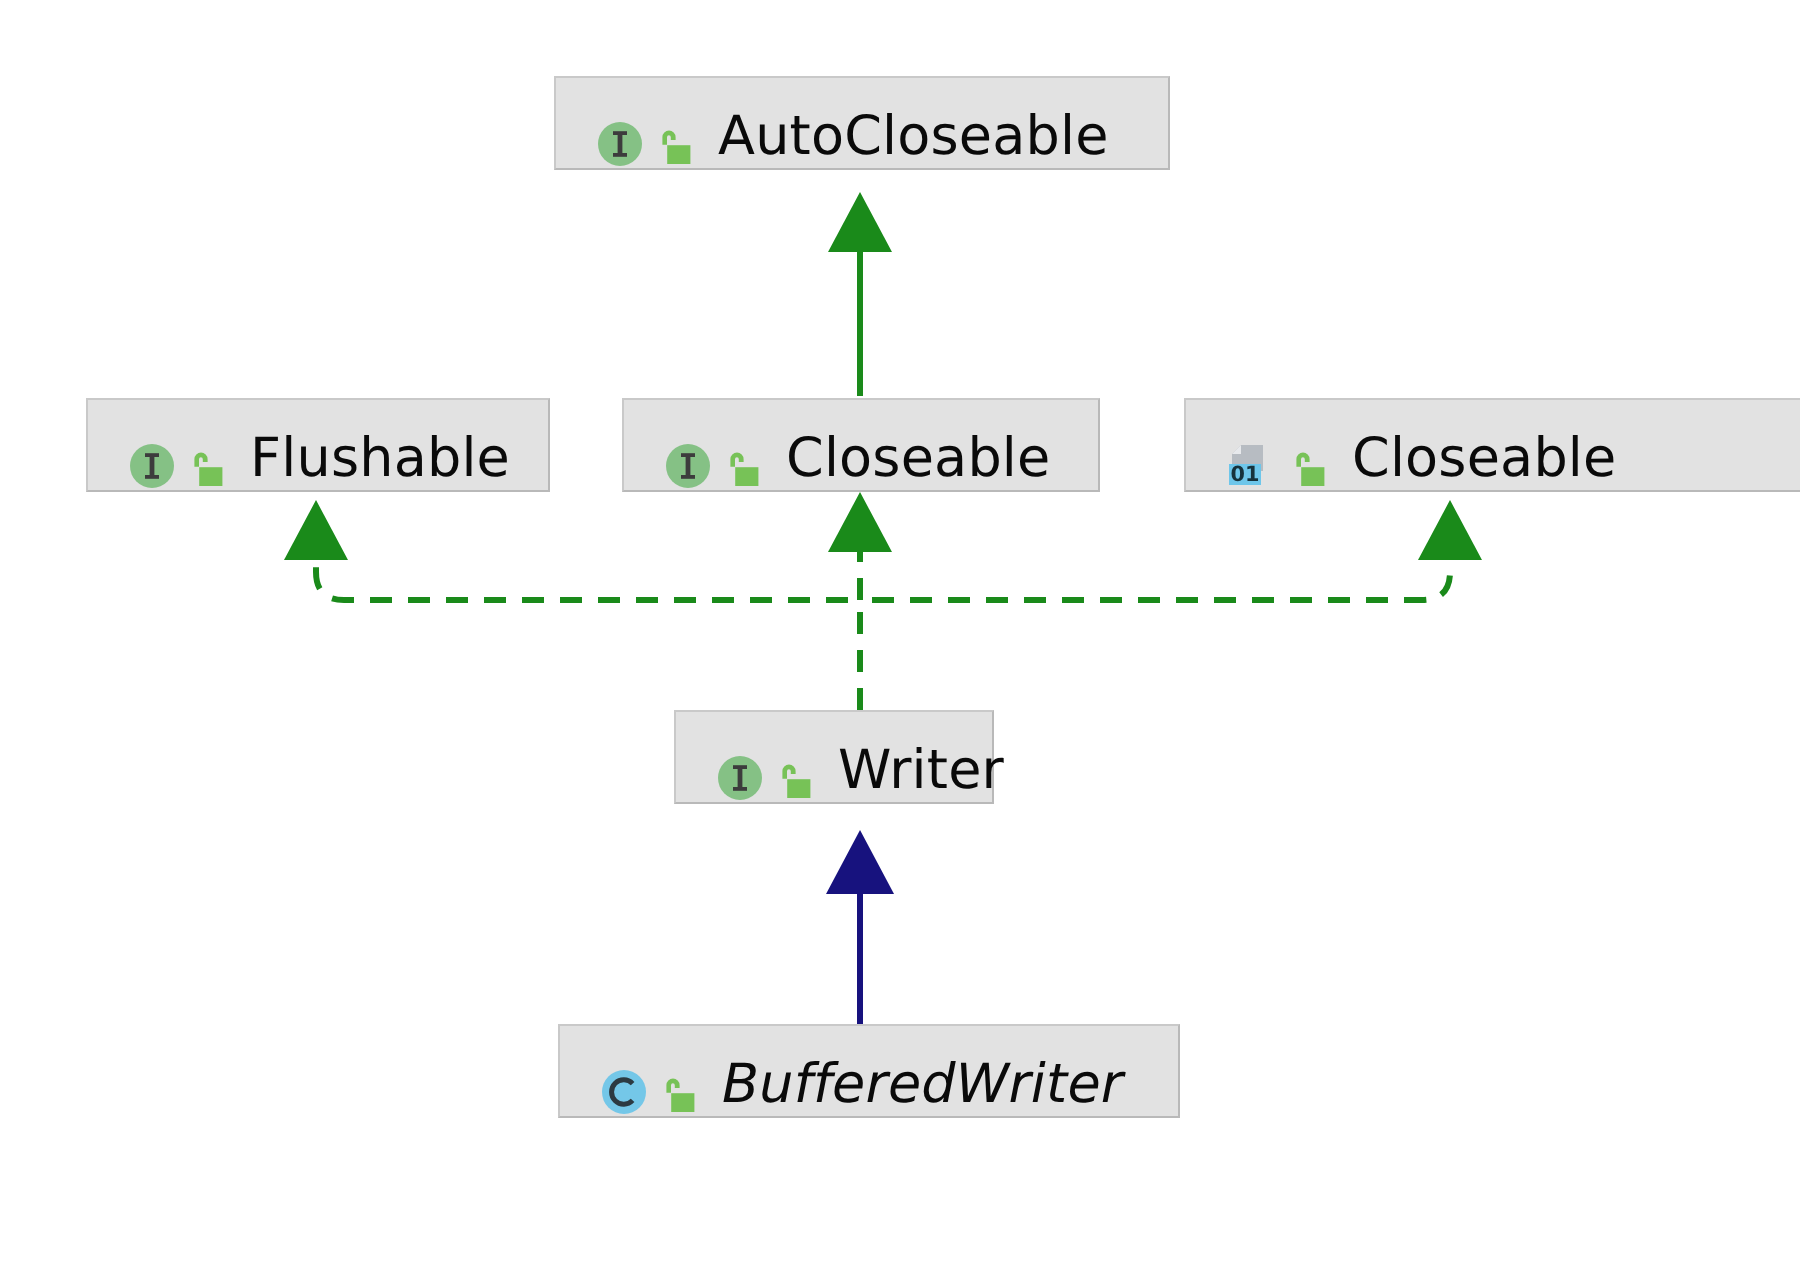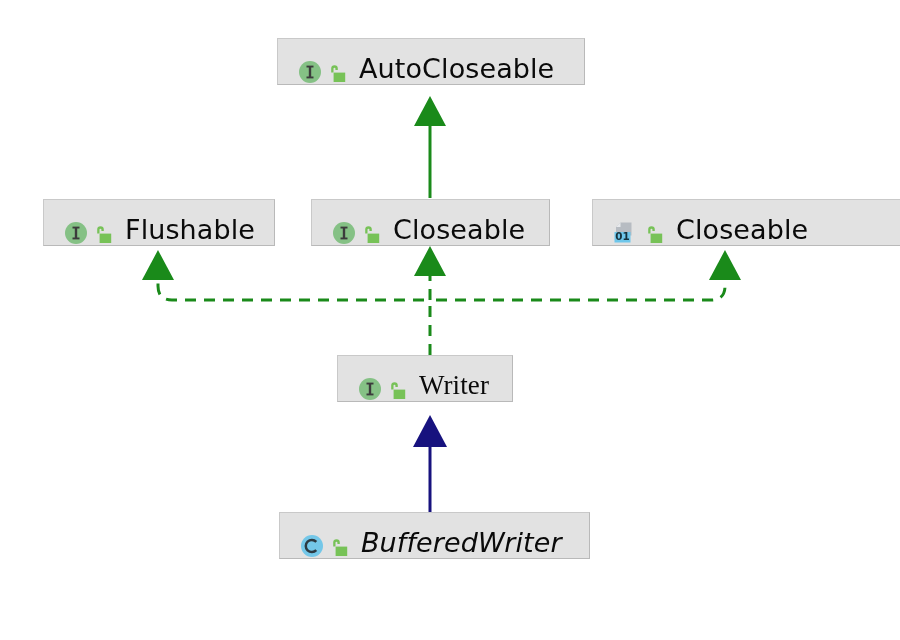--- a/index.html
+++ b/index.html
@@ -188,21 +188,21 @@
     <span class="icon-wrap">
       <svg class="lock-icon" viewBox="0 0 19 20">
         <path d="M3.2,8.4 L3.2,4.6 A3.3,3.3 0 0 1 9.8,4.6 L9.8,6.0 L7.4,6.0 L7.4,4.6
                  A0.95,0.95 0 0 0 5.5,4.6 L5.5,8.4 Z" fill="#77c257"></path>
         <rect x="5.6" y="8.6" width="11.6" height="9.4" fill="#77c257"></rect>
       </svg>
     </span>
     <span class="node-label">Closeable</span>
   </div>
 
-  <div class="node" style="left:337px; top:355px; width:176px;font-family:Liberation Serif, serif;">
+  <div class="node" style="left:337px; top:355px; width:160px;">
     <span class="icon-wrap">
       <svg class="type-icon" viewBox="0 0 24 24">
         <circle cx="12" cy="12" r="11" fill="#85c185"></circle>
         <g fill="#3c3c3c">
           <rect x="8.5" y="5.6" width="7" height="1.9"></rect>
           <rect x="10.8" y="6.8" width="2.4" height="10.4"></rect>
           <rect x="8.5" y="16.5" width="7" height="1.9"></rect>
         </g>
       </svg>
     </span>

